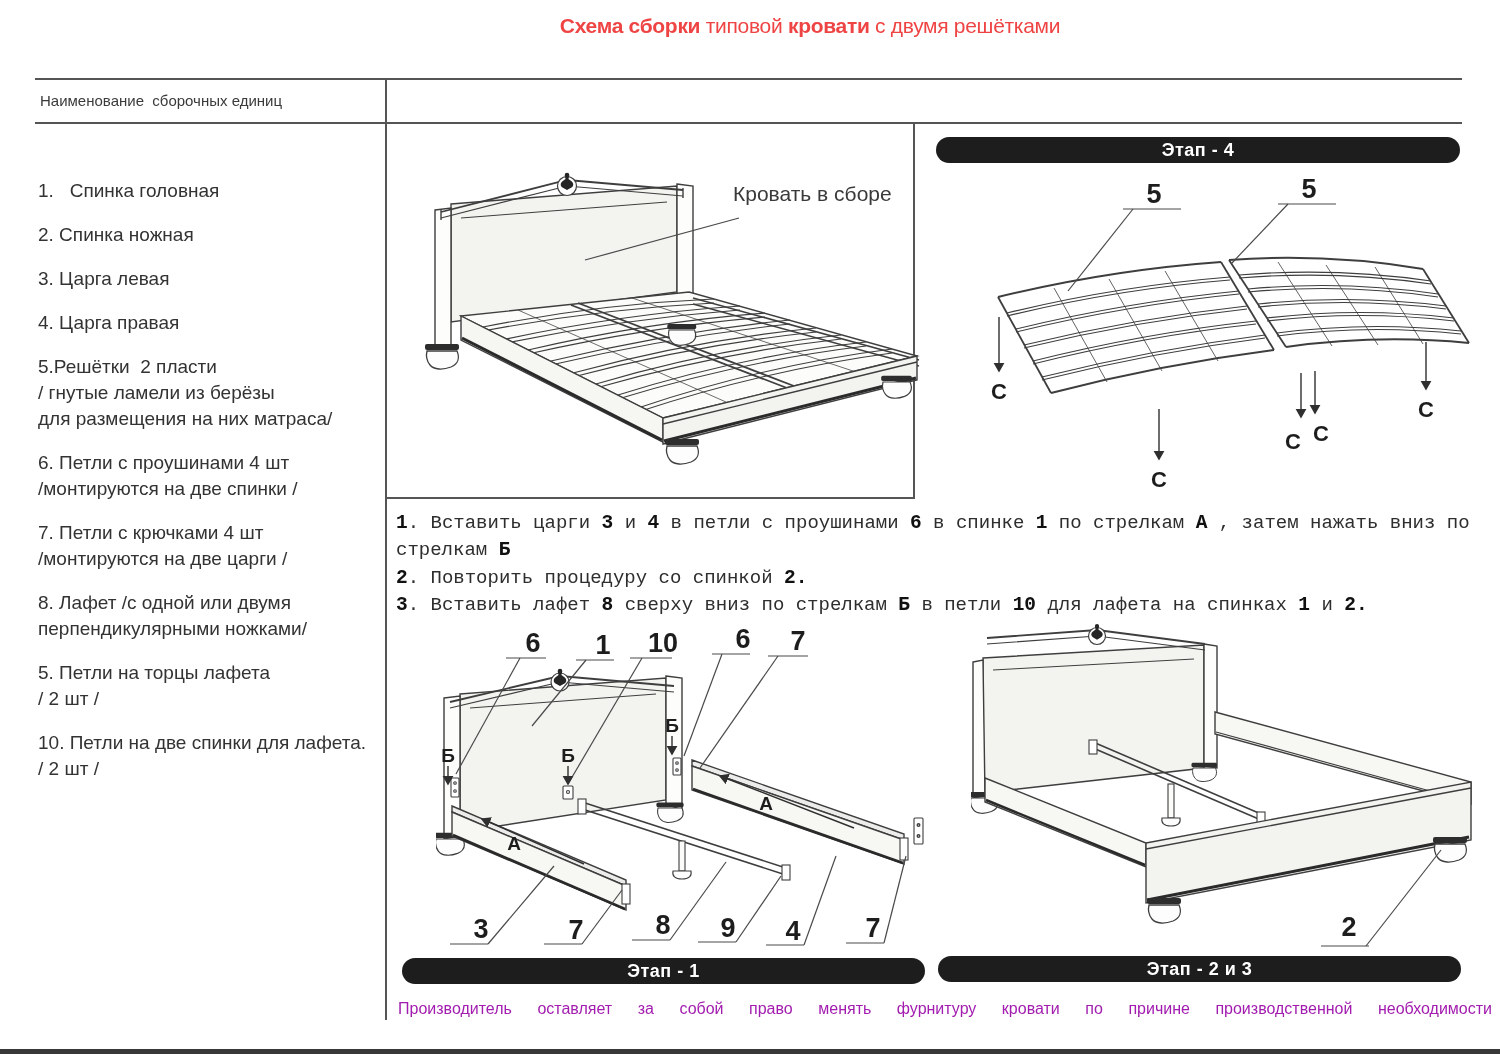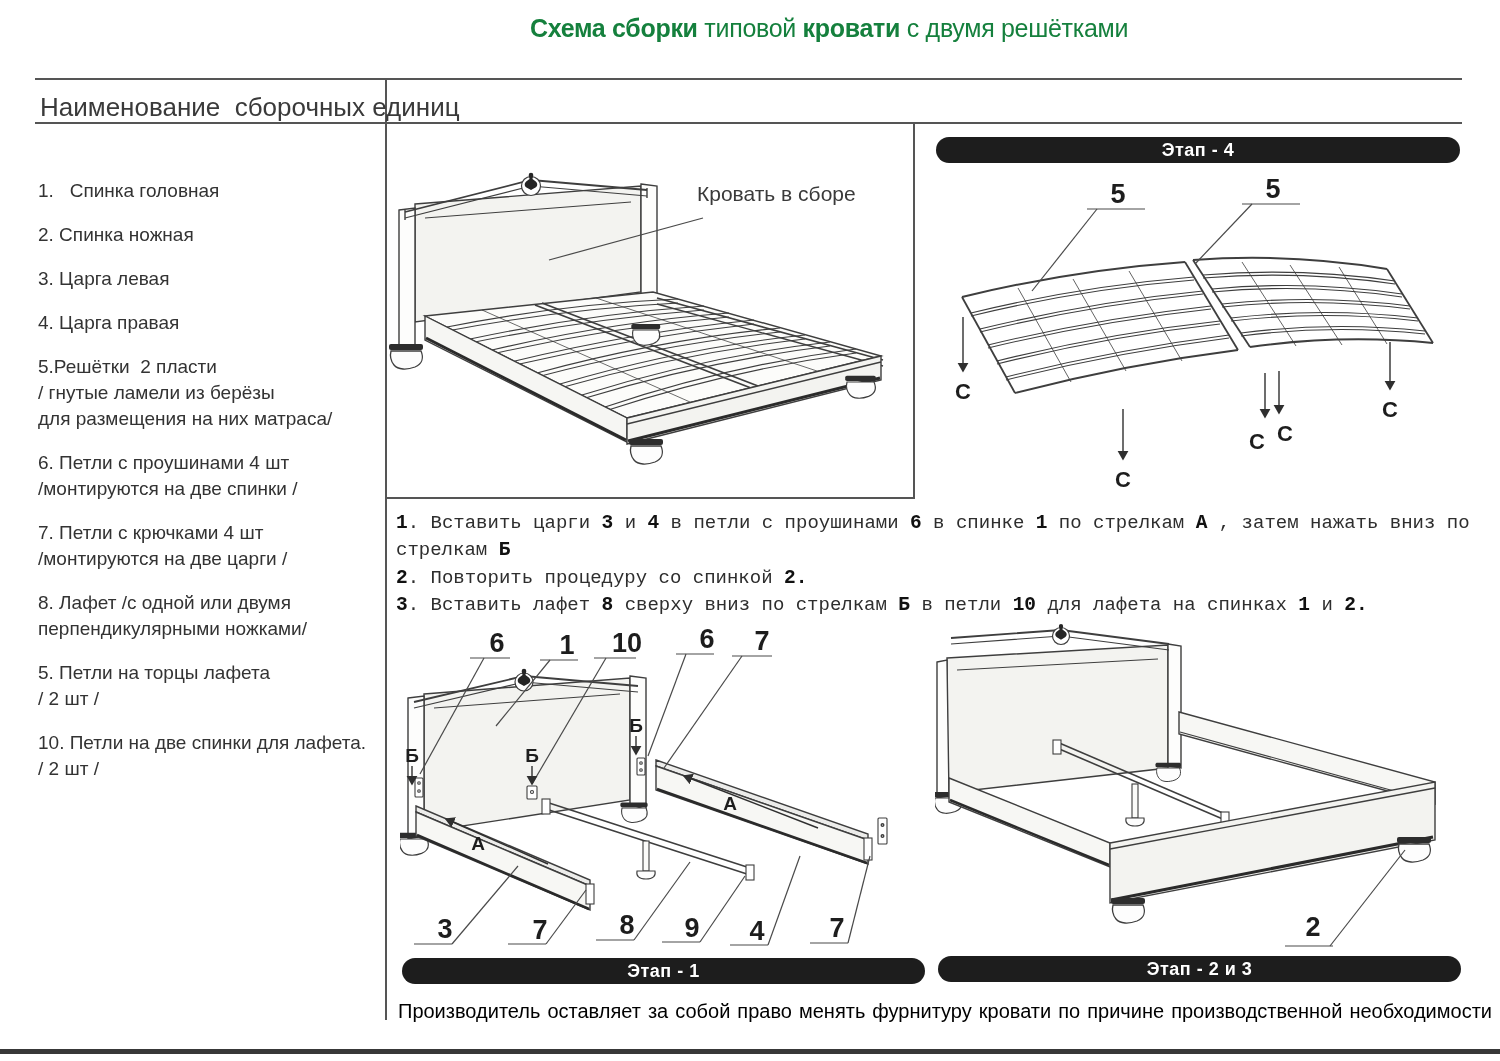--- a/index.html
+++ b/index.html
@@ -1,47 +1,47 @@
 <!DOCTYPE html>
 <html><head>
 <meta charset="utf-8">
 <style>
   * { margin:0; padding:0; box-sizing:border-box; }
   html,body { background:#ffffff; }
   body { font-family:"Liberation Sans","DejaVu Sans",sans-serif; }
   .page { position:relative; width:1500px; height:1061px; background:#fff; overflow:hidden; color:#2b2b2b; }
 
-  .title { position:absolute; left:829px; top:14px; transform:translateX(-50%); white-space:nowrap;
-           font-size:25px; letter-spacing:-0.3px; color:#15803d; font-weight:400; }
+  .title { position:absolute; left:810px; top:14px; transform:translateX(-50%); white-space:nowrap;
+           font-size:21px; letter-spacing:-0.3px; color:#ef4444; font-weight:400; }
   .title b { font-weight:700; }
 
   .rule { position:absolute; background:#555; }
-  .col-header { position:absolute; font-size:26px; color:#3a3a3a; white-space:pre-wrap; }
+  .col-header { position:absolute; font-size:15px; color:#3a3a3a; white-space:pre-wrap; }
 
   .parts { position:absolute; left:38px; top:178px; width:340px; }
   .part  { white-space:pre-wrap; font-size:19px; line-height:26px; margin-bottom:18px; color:#333; }
 
-  .panel { position:absolute; }
+  .panel { position:absolute;margin-left:36px; }
   .panel svg { position:absolute; left:0; top:0; width:100%; height:100%; }
 
   .pill { position:absolute; height:26px; background:#1d1d1d; border-radius:14px;
           color:#fff; font-weight:700; font-size:18px; text-align:center; line-height:26px; letter-spacing:0.5px; }
 
   .lbl { position:absolute; font-weight:700; color:#1d1d1d; transform:translateX(-50%); line-height:1; }
   .num    { font-size:27px; }
   .letter { font-size:19px; }
   .cletter{ font-size:22px; }
 
   .bed-label { position:absolute; font-size:21px; color:#3a3a3a; white-space:nowrap; }
 
   .instructions { position:absolute; left:396px; top:510px; width:1090px;font-family:Liberation Mono, monospace; }
   .instr { font-size:19px; line-height:27.4px; color:#2e2e2e; }
   .instr b { color:#111; font-size:19.5px; }
 
-  .footer { position:absolute; left:398px; top:1000px; width:1094px; font-size:20px; color:#000000;
+  .footer { position:absolute; left:398px; top:1000px; width:1094px; font-size:16px; color:#a21caf;
             text-align:justify; text-align-last:justify; }
 
   .bottom-bar { position:absolute; left:0; top:1049px; width:1500px; height:5px; background:#383838; }
 </style>
 </head>
 <body>
 
 <div class="page">
 
   <div class="title"><b>Схема сборки</b> типовой <b>кровати</b> с двумя решётками</div>

